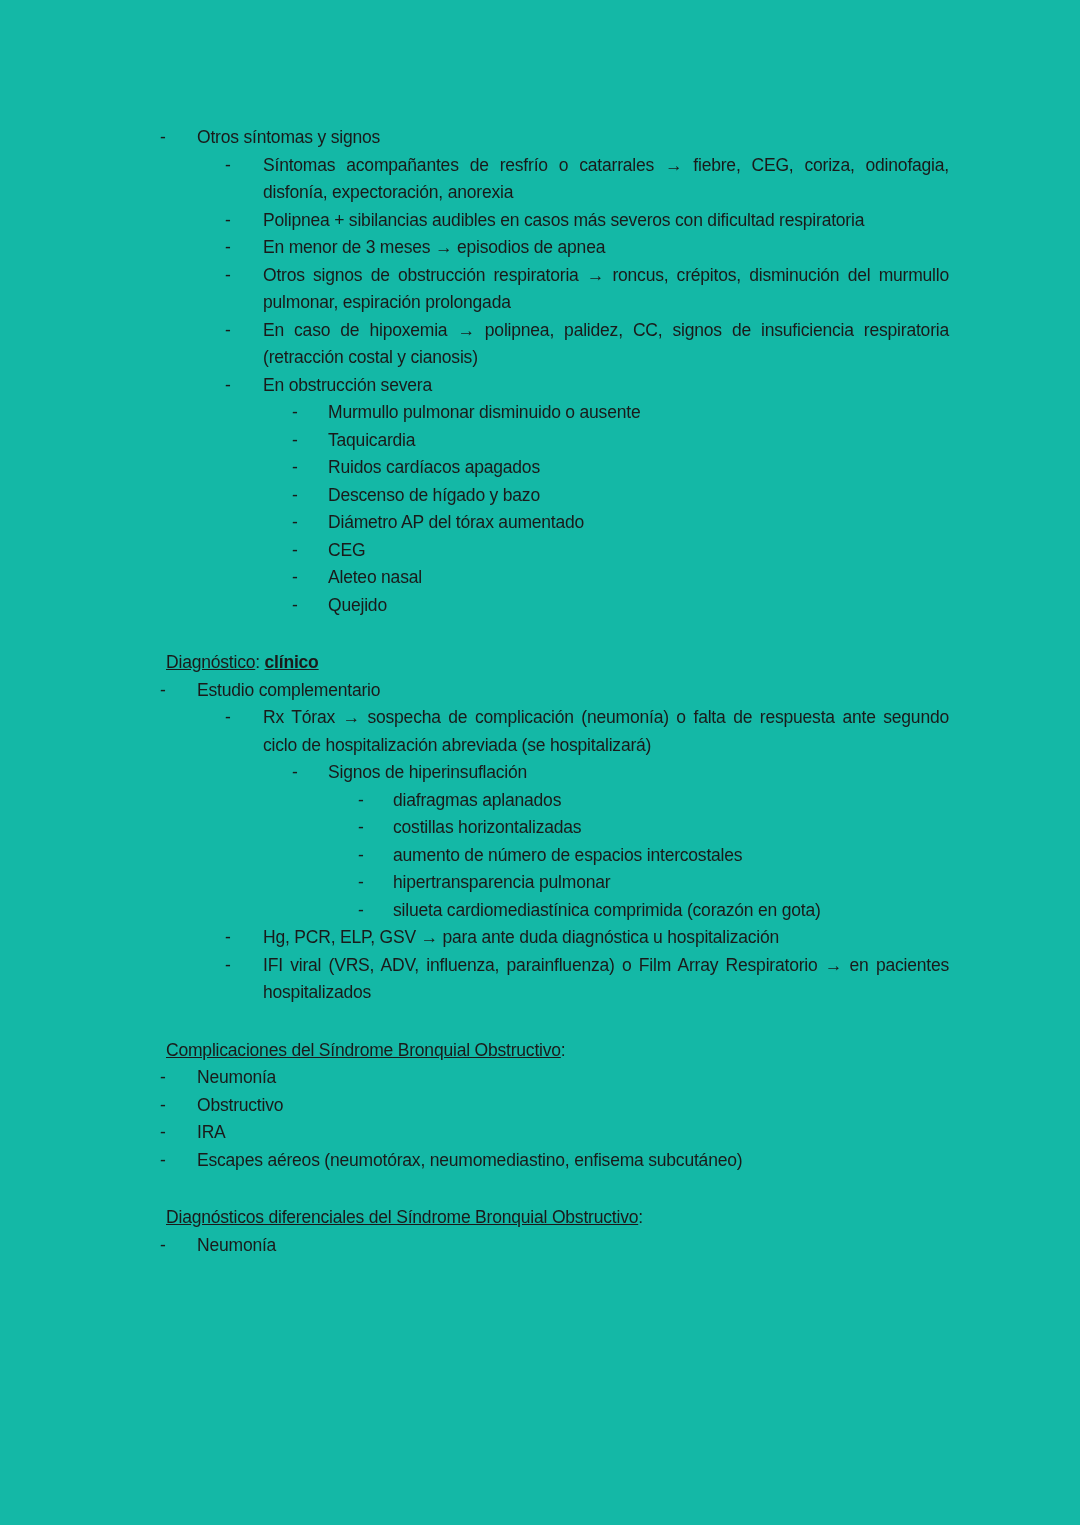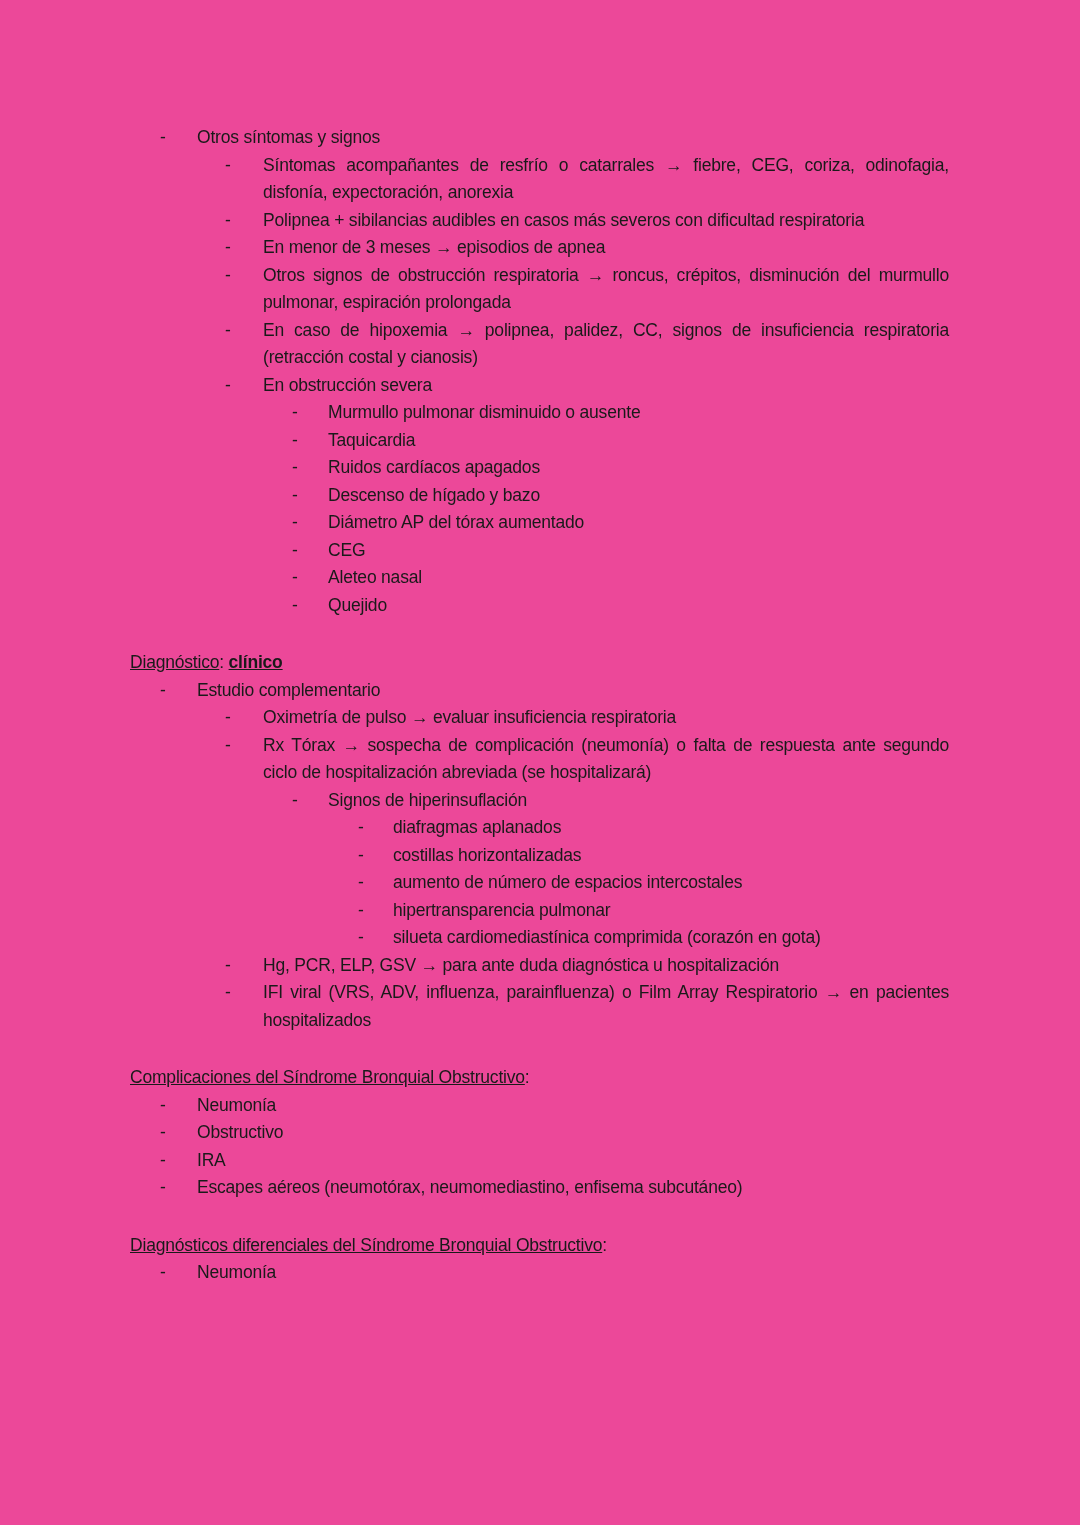--- a/index.html
+++ b/index.html
@@ -12,21 +12,21 @@
     width: 1080px;
     height: 1525px;
     overflow: hidden;
     font-family: "Liberation Sans", "DejaVu Sans", sans-serif;
   }
   .page {
     box-sizing: border-box;
     width: 1080px;
     height: 1525px;
     padding: 124px 131px 0 130px;
-    background: #ec4899;
+    background: #14b8a6;
     color: #1a1a1a;
     font-size: 17.5px;
     line-height: 27.5px;
     letter-spacing: -0.2px;
   }
   .li {
     position: relative;
     text-align: justify;
   }
   .li::before {
@@ -38,20 +38,21 @@
   .level-1::before { left: 30px; }
   .level-2 { padding-left: 133px; }
   .level-2::before { left: 95px; }
   .level-3 { padding-left: 198px; }
   .level-3::before { left: 162px; }
   .level-4 { padding-left: 263px; }
   .level-4::before { left: 228px; }
   .heading {
     margin-top: 30px;
     text-align: left;
+    margin-left: 36px;
   }
   .bold { font-weight: bold; }
   .underline { text-decoration: underline; }
 </style>
 </head>
 <body>
 
 <div class="page">
   <div>
       <div class="li level-1"><span>Otros síntomas y signos</span></div>
@@ -64,21 +65,20 @@
       <div class="li level-3"><span>Murmullo pulmonar disminuido o ausente</span></div>
       <div class="li level-3"><span>Taquicardia</span></div>
       <div class="li level-3"><span>Ruidos cardíacos apagados</span></div>
       <div class="li level-3"><span>Descenso de hígado y bazo</span></div>
       <div class="li level-3"><span>Diámetro AP del tórax aumentado</span></div>
       <div class="li level-3"><span>CEG</span></div>
       <div class="li level-3"><span>Aleteo nasal</span></div>
       <div class="li level-3"><span>Quejido</span></div>
       <div class="heading"><span class="underline">Diagnóstico</span><span>: </span><span class="bold underline">clínico</span></div>
       <div class="li level-1"><span>Estudio complementario</span></div>
-      <div class="li level-2"><span>Oximetría de pulso → evaluar insuficiencia respiratoria</span></div>
       <div class="li level-2"><span>Rx Tórax → sospecha de complicación (neumonía) o falta de respuesta ante segundo ciclo de hospitalización abreviada (se hospitalizará)</span></div>
       <div class="li level-3"><span>Signos de hiperinsuflación</span></div>
       <div class="li level-4"><span>diafragmas aplanados</span></div>
       <div class="li level-4"><span>costillas horizontalizadas</span></div>
       <div class="li level-4"><span>aumento de número de espacios intercostales</span></div>
       <div class="li level-4"><span>hipertransparencia pulmonar</span></div>
       <div class="li level-4"><span>silueta cardiomediastínica comprimida (corazón en gota)</span></div>
       <div class="li level-2"><span>Hg, PCR, ELP, GSV → para ante duda diagnóstica u hospitalización</span></div>
       <div class="li level-2"><span>IFI viral (VRS, ADV, influenza, parainfluenza) o Film Array Respiratorio → en pacientes hospitalizados</span></div>
       <div class="heading"><span class="underline">Complicaciones del Síndrome Bronquial Obstructivo</span><span>:</span></div>

